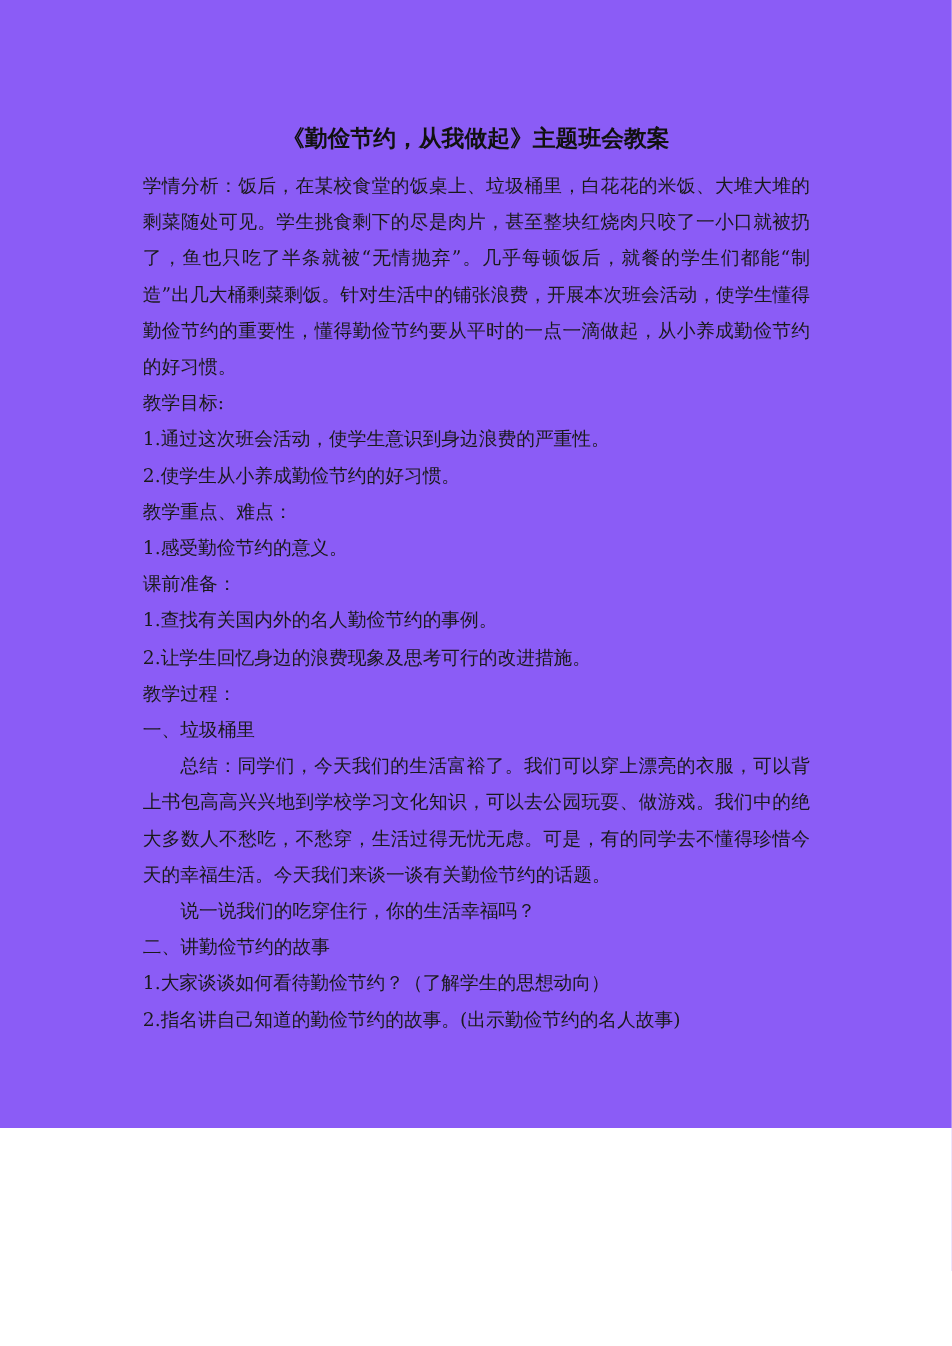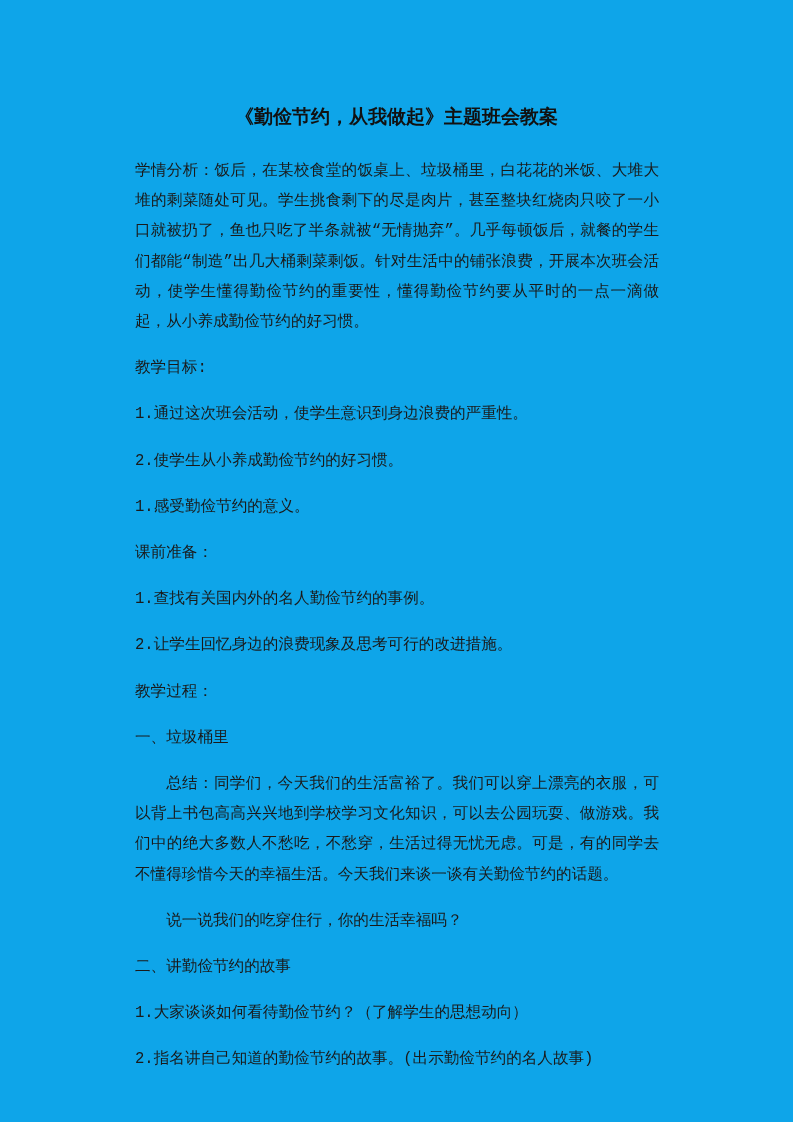--- a/index.html
+++ b/index.html
@@ -1,42 +1,43 @@
 <!DOCTYPE html>
 <html><head>
 <meta charset="utf-8">
 <style>
   html, body { margin: 0; padding: 0; background: #ffffff; }
   body { width: 793px; height: 1122px; position: relative; overflow: hidden; }
-  .page { position: absolute; left: 0; top: 0; width: 793px; height: 1122px; background: #0ea5e9; }
+  .page { position: absolute; left: 0; top: 0; width: 793px; height: 940px; background: #8b5cf6; }
   .title {
     position: absolute; left: 0; width: 793px; top: 102px;
     text-align: center;
     font-family: "DejaVu Sans", "Liberation Sans", sans-serif;
     font-weight: bold; font-size: 19px; line-height: 28px; color: #111;
   }
   .body {
     position: absolute; left: 119px; top: 140px; width: 556px;
     font-family: "DejaVu Serif", "Liberation Serif", serif;
     font-size: 15.6px; line-height: 30.2px; color: #1a1a1a;
     text-align: justify;
   }
-  .p { margin: 16px; font-family: Liberation Mono, monospace; }
+  .p { margin: 0; }
   .indent { text-indent: 2em; }
 </style>
 </head>
 <body>
 
 <div class="page">
   <div class="title">《勤俭节约，从我做起》主题班会教案</div>
   <div class="body">
     <p class="p">学情分析：饭后，在某校食堂的饭桌上、垃圾桶里，白花花的米饭、大堆大堆的剩菜随处可见。学生挑食剩下的尽是肉片，甚至整块红烧肉只咬了一小口就被扔了，鱼也只吃了半条就被“无情抛弃”。几乎每顿饭后，就餐的学生们都能“制造”出几大桶剩菜剩饭。针对生活中的铺张浪费，开展本次班会活动，使学生懂得勤俭节约的重要性，懂得勤俭节约要从平时的一点一滴做起，从小养成勤俭节约的好习惯。</p>
     <p class="p">教学目标:</p>
     <p class="p">1.通过这次班会活动，使学生意识到身边浪费的严重性。</p>
     <p class="p">2.使学生从小养成勤俭节约的好习惯。</p>
+    <p class="p">教学重点、难点：</p>
     <p class="p">1.感受勤俭节约的意义。</p>
     <p class="p">课前准备：</p>
     <p class="p">1.查找有关国内外的名人勤俭节约的事例。</p>
     <p class="p">2.让学生回忆身边的浪费现象及思考可行的改进措施。</p>
     <p class="p">教学过程：</p>
     <p class="p">一、垃圾桶里</p>
     <p class="p indent">总结：同学们，今天我们的生活富裕了。我们可以穿上漂亮的衣服，可以背上书包高高兴兴地到学校学习文化知识，可以去公园玩耍、做游戏。我们中的绝大多数人不愁吃，不愁穿，生活过得无忧无虑。可是，有的同学去不懂得珍惜今天的幸福生活。今天我们来谈一谈有关勤俭节约的话题。</p>
     <p class="p indent">说一说我们的吃穿住行，你的生活幸福吗？</p>
     <p class="p">二、讲勤俭节约的故事</p>
     <p class="p">1.大家谈谈如何看待勤俭节约？（了解学生的思想动向）</p>

